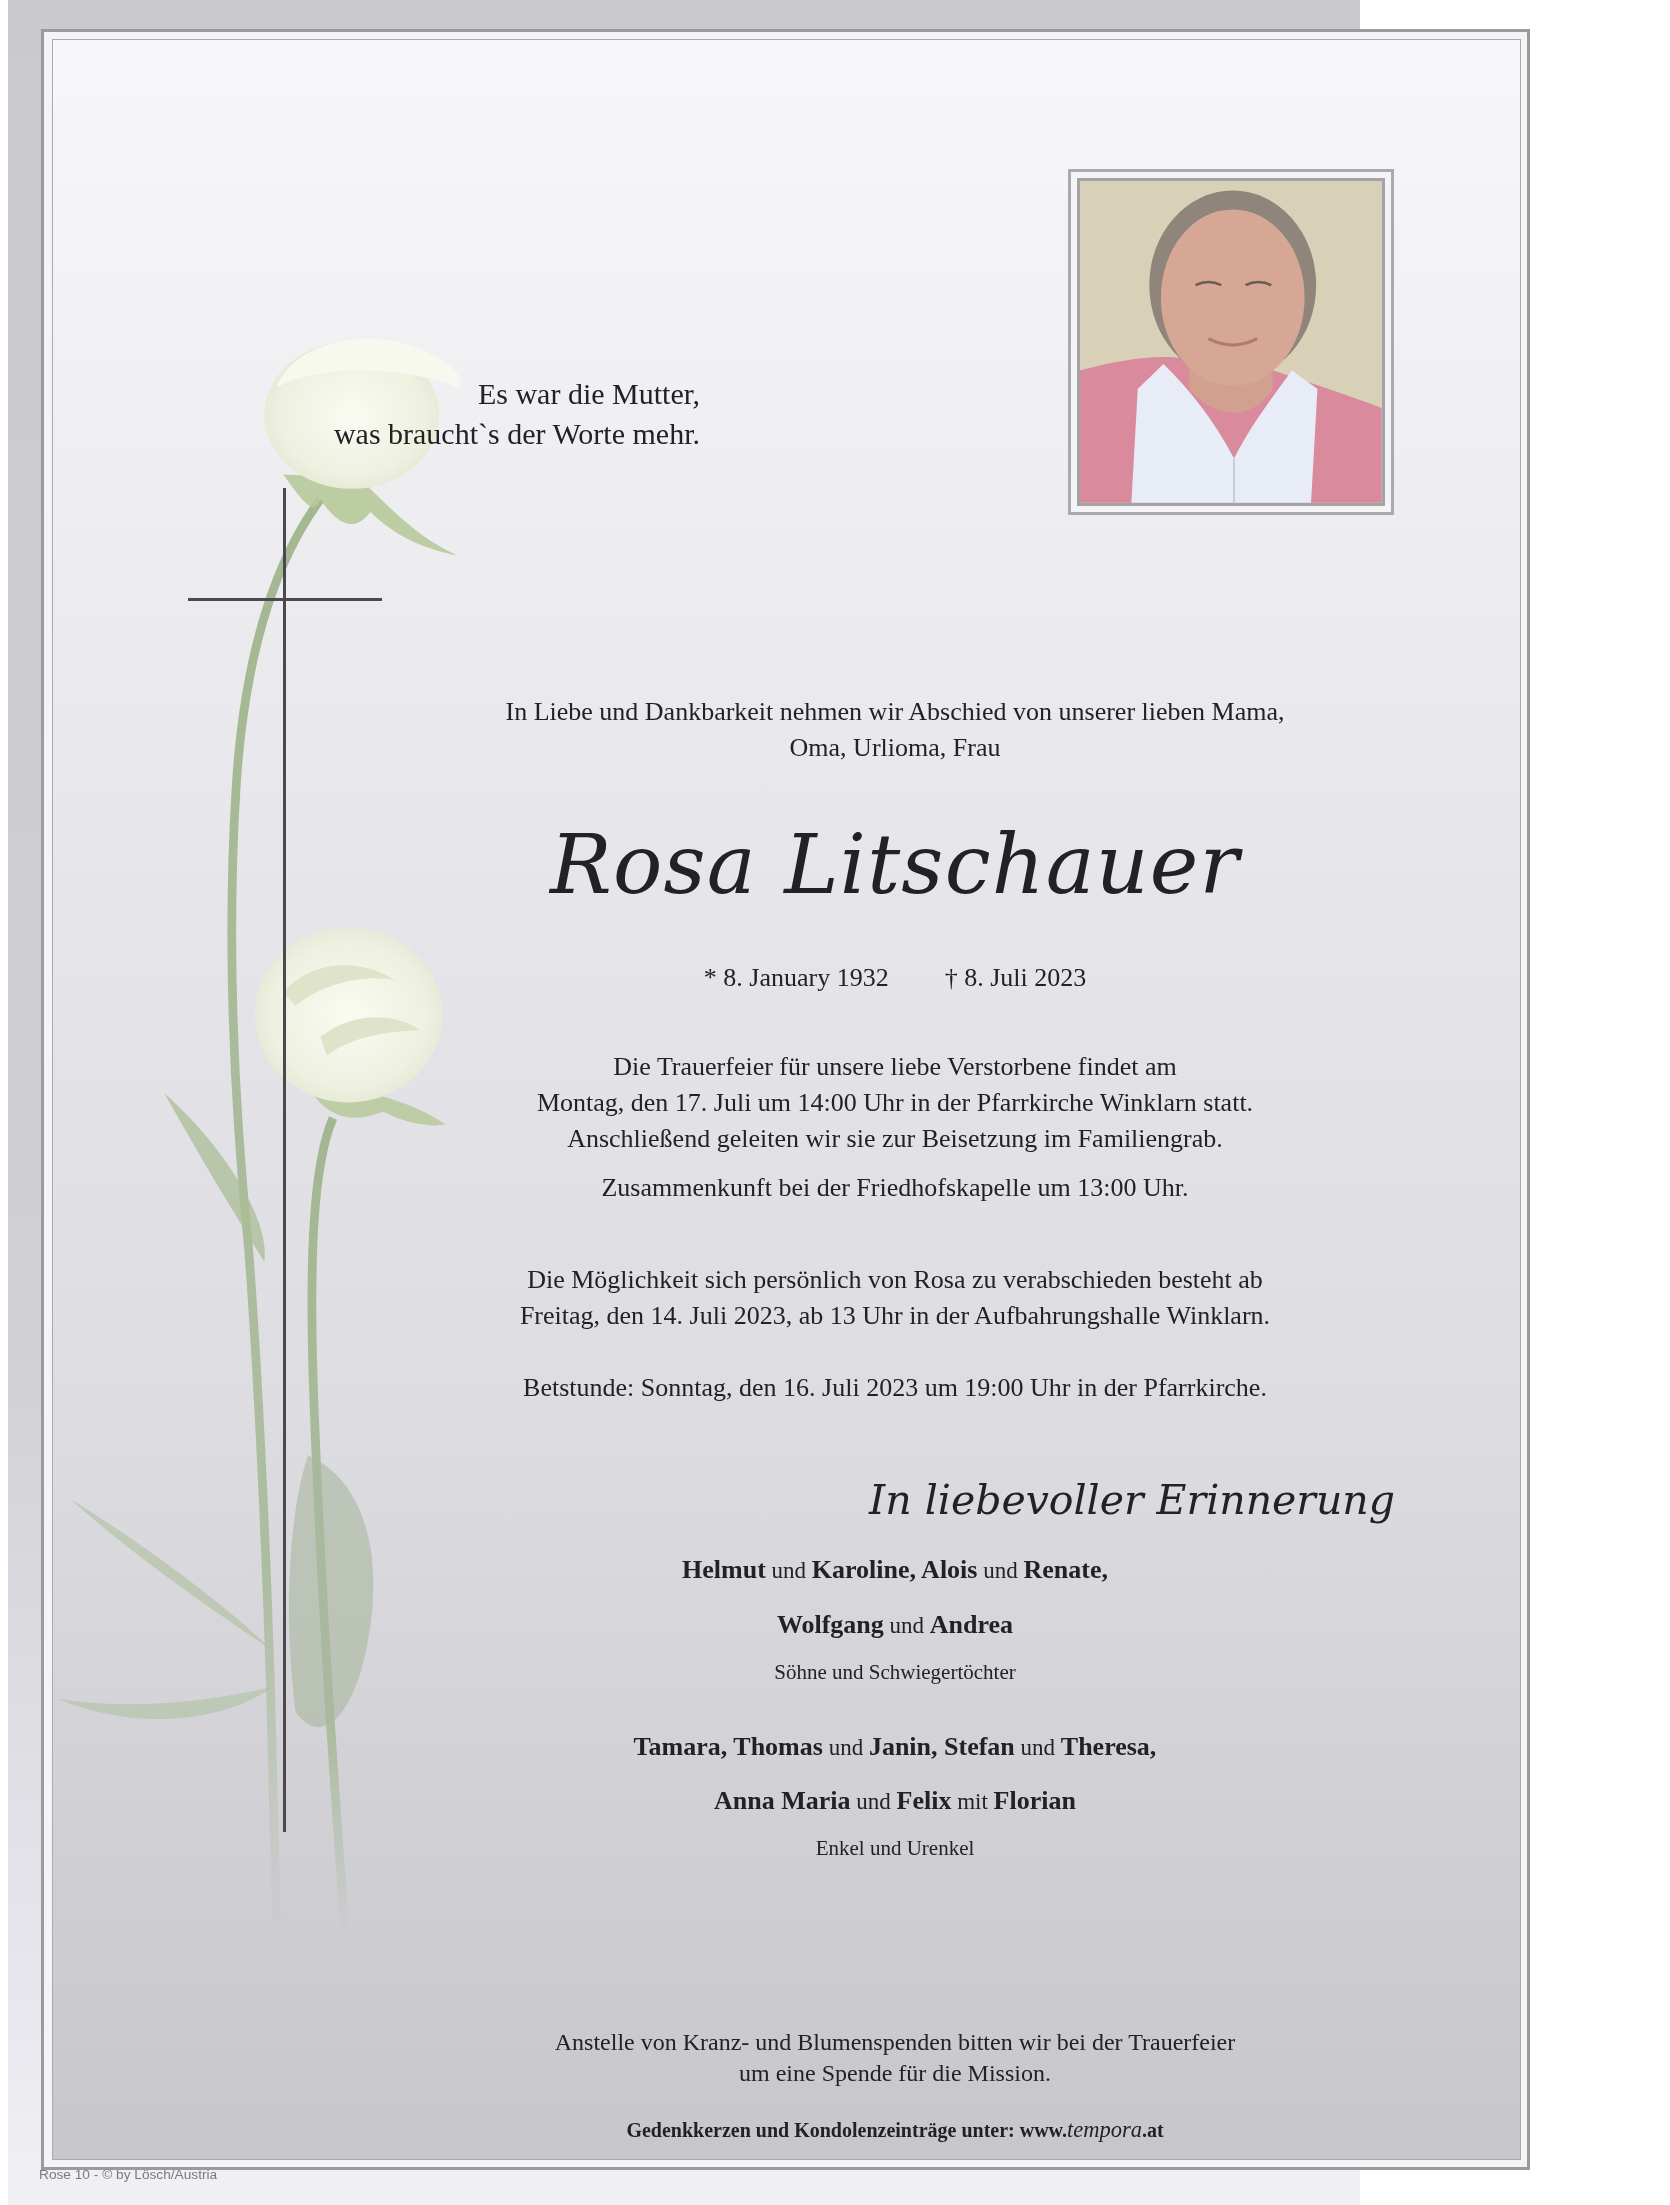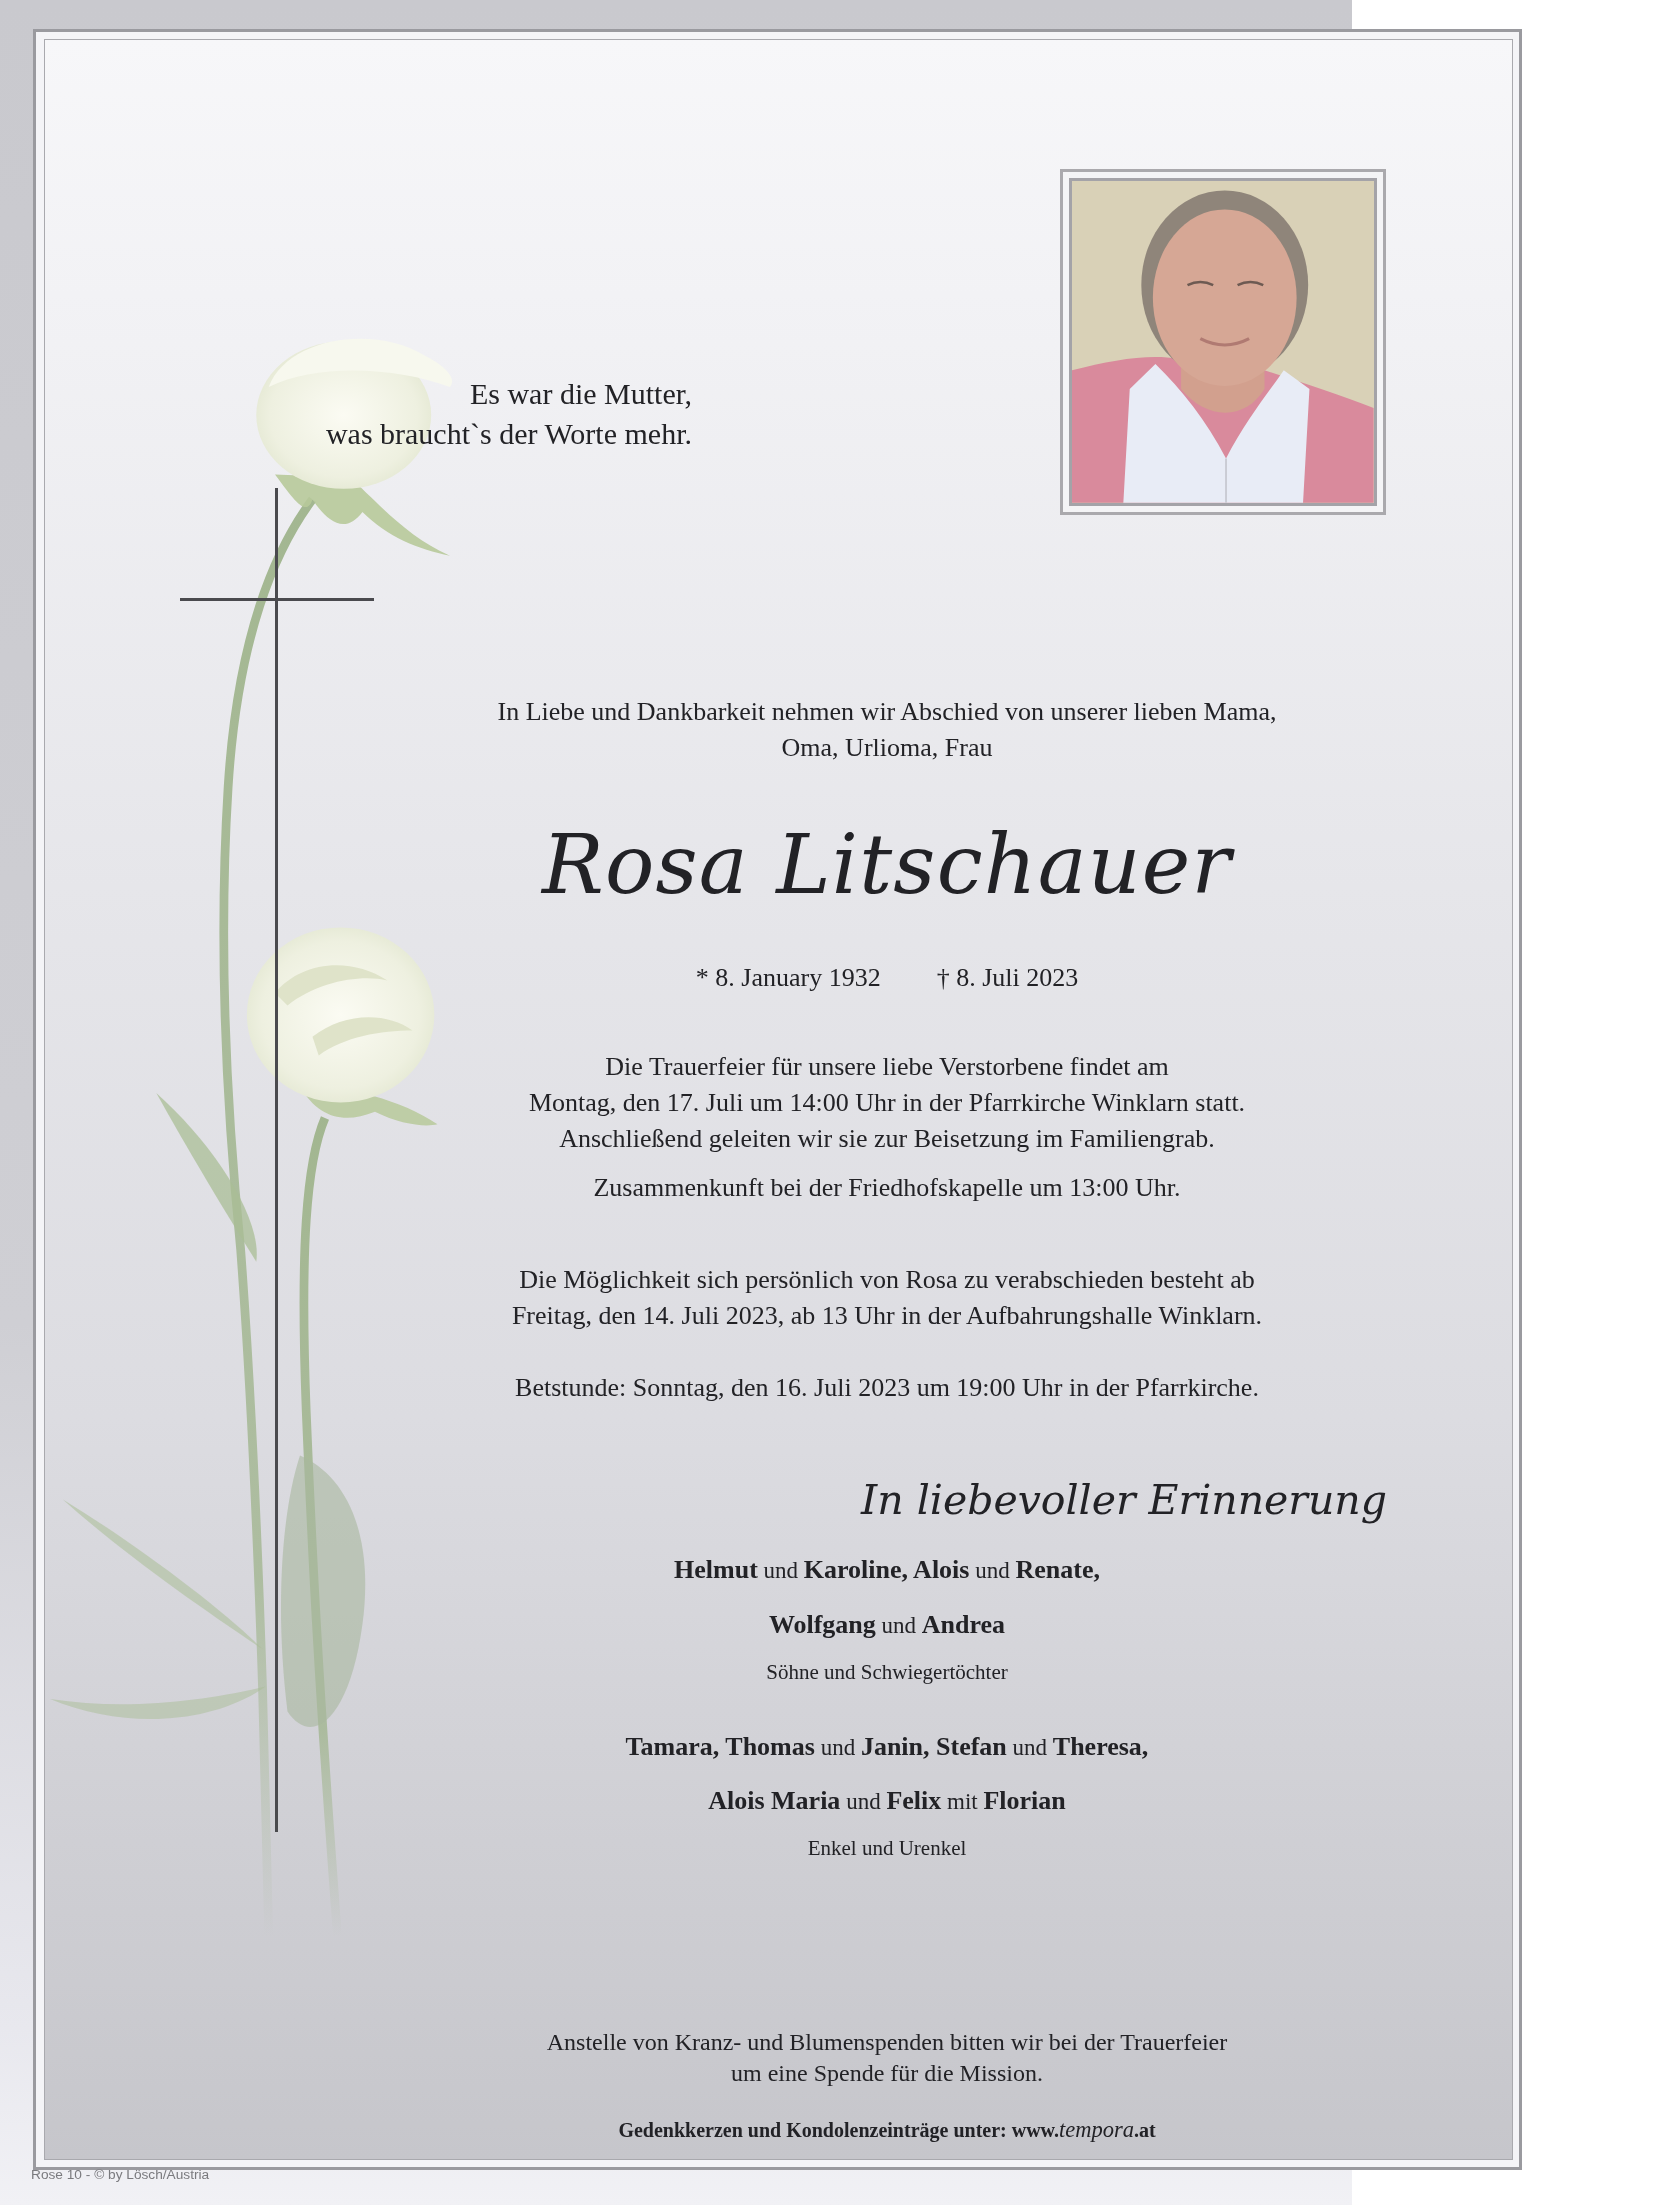--- a/index.html
+++ b/index.html
@@ -1,17 +1,17 @@
 <!DOCTYPE html>
 <html style="font-size:10px"><head>
 <meta charset="utf-8">
 <style>
   html, body { margin:0; padding:0; }
   body { width:1670px; height:2205px; background:#ffffff; position:relative; overflow:hidden; font-family:"Liberation Serif","DejaVu Serif",serif; color:#222226; }
-  .sheet { position:absolute; left:0; top:0; width:1352px; height:2205px;
+  .sheet { position:absolute; left:8px; top:0; width:1352px; height:2205px;
     background:linear-gradient(to bottom,#c9c9ce 0%,#cfcfd4 60%,#e8e8ee 92%,#f1f1f5 100%); }
   .frame-outer { position:absolute; left:33px; top:29px; width:1489px; height:2141px;
     border:3.1px solid #9a9a9f; box-sizing:border-box; background:#f4f4f7; }
   .frame-inner { position:absolute; left:44px; top:39px; width:1469px; height:2121px;
     border:1.9px solid #a9a9ae; box-sizing:border-box;
     background:linear-gradient(to bottom,#f7f7f9 0%,#f2f2f5 12%,#e6e6ea 40%,#dcdce1 65%,#cfcfd4 85%,#c6c6cb 100%); }
   .abs { position:absolute; }
   .quote { right:660px; top:374px; text-align:right; font-size:30px; line-height:40px; }
   .center { left:387px; width:1000px; text-align:center; }
   .intro { top:694px; font-size:26px; line-height:36px; }
@@ -137,21 +137,21 @@
 
   <div class="abs center block b4"><span class="bold">Betstunde:</span><span> Sonntag, den 16. Juli 2023 um 19:00 Uhr in der Pfarrkirche.</span></div>
 
   <div class="abs center erinnerung">In liebevoller Erinnerung</div>
 
   <div class="abs center names n1"><b>Helmut</b><span class="small"> und </span><b>Karoline, Alois</b><span class="small"> und </span><b>Renate,</b></div>
   <div class="abs center names n2"><b>Wolfgang</b><span class="small"> und </span><b>Andrea</b></div>
   <div class="abs center rel1">Söhne und Schwiegertöchter</div>
 
   <div class="abs center names n3"><b>Tamara, Thomas</b><span class="small"> und </span><b>Janin, Stefan</b><span class="small"> und </span><b>Theresa,</b></div>
-  <div class="abs center names n4"><b>Alois Maria</b><span class="small"> und </span><b>Felix</b><span class="small"> mit </span><b>Florian</b></div>
+  <div class="abs center names n4"><b>Anna Maria</b><span class="small"> und </span><b>Felix</b><span class="small"> mit </span><b>Florian</b></div>
   <div class="abs center rel2">Enkel und Urenkel</div>
 
 
   <div class="abs center anstelle">
     <div>Anstelle von Kranz- und Blumenspenden bitten wir bei der Trauerfeier</div>
     <div>um eine Spende für die Mission.</div>
   </div>
 
   <div class="abs center gedenk"><span>Gedenkkerzen und Kondolenzeinträge unter: www.</span><i>tempora</i><span>.at</span></div>
 

